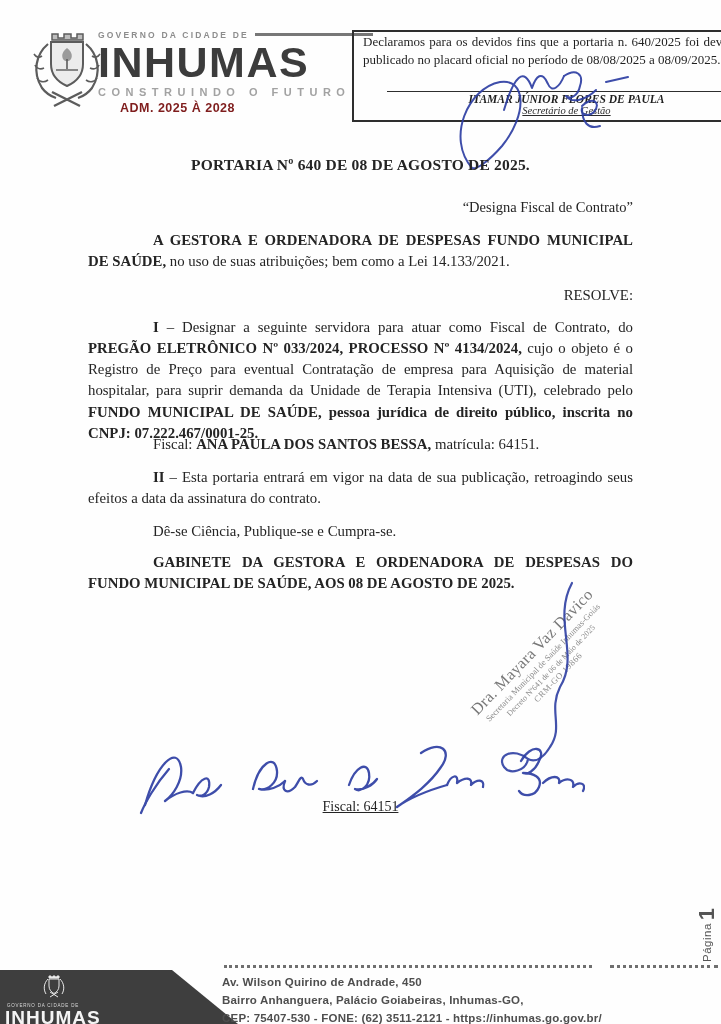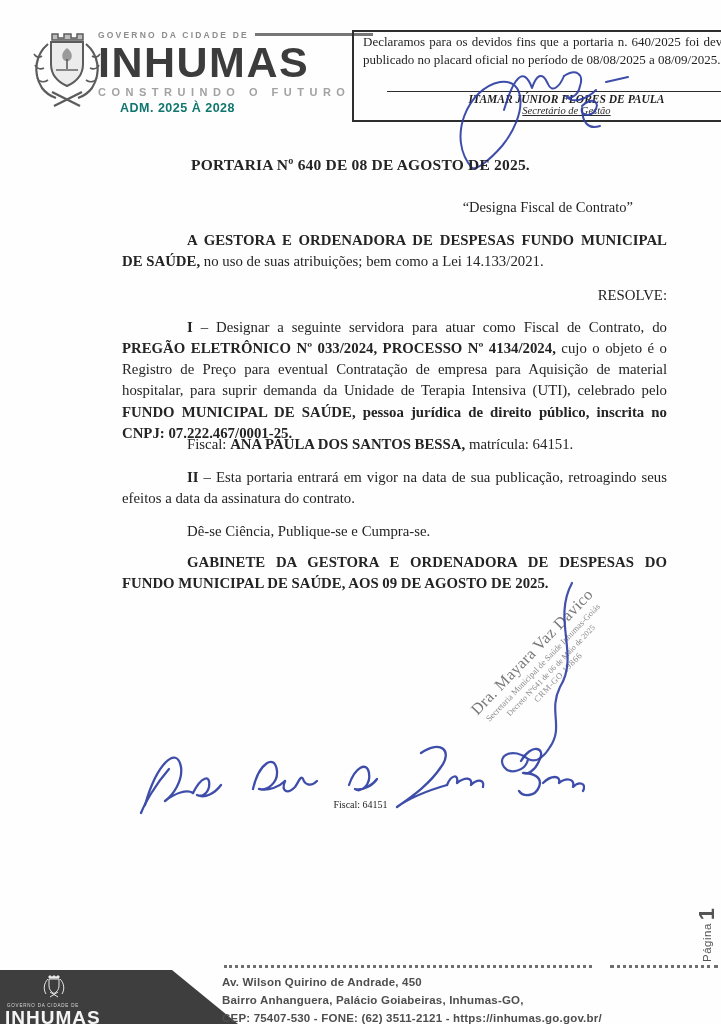--- a/index.html
+++ b/index.html
@@ -9,37 +9,37 @@
     font-family:"Liberation Serif", serif;color:#242424;
   }
   .abs{position:absolute;}
   .b{font-weight:bold;text-align:center;}
 
   
   .logo-small{font-family:"Liberation Sans",sans-serif;font-size:8.5px;letter-spacing:2.2px;color:#8d8d8d;font-weight:bold;white-space:nowrap;}
   .logo-rule{display:inline-block;width:118px;height:3px;background:#4a4a4a;vertical-align:middle;margin-left:6px;opacity:.75;}
   .logo-name{font-family:"Liberation Sans",sans-serif;font-size:43px;font-weight:800;color:#3c3c3c;letter-spacing:1.5px;line-height:40px;}
   .logo-tagline{font-family:"Liberation Sans",sans-serif;font-size:11px;letter-spacing:5.5px;color:#a2a2a2;font-weight:bold;margin-top:4px;}
-  .logo-adm{font-family:"Liberation Sans",sans-serif;font-size:12.5px;font-weight:bold;color:#0f766e;margin-top:3px;padding-left:22px;letter-spacing:.5px;}
+  .logo-adm{font-family:"Liberation Sans",sans-serif;font-size:12.5px;font-weight:bold;color:#7f1d1d;margin-top:3px;padding-left:22px;letter-spacing:.5px;}
 
   
   .pub-box{
     left:352px;top:30px;width:429px;border:2px solid #2e2e2e;
     padding:1px 9px 4px 9px;box-sizing:border-box;background:transparent;
   }
   .pub-text{font-size:13px;line-height:1.38;text-align:justify;color:#1f1f1f;}
   .pub-sigline{width:88%;margin:22px auto 1px auto;border-top:1.4px solid #2e2e2e;}
   .pub-name{font-size:11.5px;text-align:center;font-weight:bold;font-style:italic;color:#1f1f1f;}
   .pub-role{font-size:10.5px;text-align:center;font-style:italic;text-decoration:underline;color:#2a2a2a;}
 
   
   .doc-col{left:88px;width:545px;}
   .title{top:156px;text-align:center;font-weight:bold;font-size:15.5px;letter-spacing:.2px;}
   .subtitle{top:199px;text-align:right;font-size:14.5px;}
-  .para{font-size:14.8px;line-height:1.43;text-align:justify;text-indent:65px;margin-left:34px;}
+  .para{font-size:14.8px;line-height:1.43;text-align:justify;text-indent:65px;}
   .p-open{top:230px;}
   .p-resolve{top:285px;text-align:right;}
   .p-item1{top:317px;}
   .p-fiscal{top:434px;text-align:left;}
   .p-item2{top:467px;}
   .p-close{top:521px;text-align:left;}
   .p-gab{top:552px;font-weight:bold;}
 
   
   .stamp{
@@ -50,21 +50,21 @@
   .stamp-l2{font-size:8.6px;margin-top:2px;}
   .stamp-l3{font-size:8px;margin-top:1px;}
   .stamp-l4{font-size:8.6px;margin-top:1px;letter-spacing:.6px;}
 
   
   .mgr-block{left:95px;top:675px;width:545px;text-align:center;}
   .mgr-name{font-size:14.5px;font-weight:bold;letter-spacing:.3px;}
   .mgr-role{font-size:14px;line-height:1.3;}
   .fiscal-block{left:88px;top:797px;width:545px;text-align:center;}
   .fiscal-name{font-size:14.5px;font-weight:bold;}
-  .fiscal-role{font-size:10px;margin-top:2px;}
+  .fiscal-role{font-size:14px;margin-top:2px;text-decoration:underline;}
 
   
   .pagenum{
     left:694px;top:962px;transform:rotate(-90deg);transform-origin:0 0;
     white-space:nowrap;color:#555;font-family:"Liberation Sans",sans-serif;
   }
   .pagenum .word{font-size:11.5px;letter-spacing:.5px;vertical-align:baseline;}
   .pagenum .num{font-size:22px;font-weight:bold;margin-left:3px;vertical-align:-3px;}
 
   
@@ -146,21 +146,21 @@
   <div class="abs doc-col para p-resolve">RESOLVE:</div>
 
   <div class="abs doc-col para p-item1"><span class="b">I</span><span> – Designar a seguinte servidora para atuar como Fiscal de Contrato, do </span><span class="b">PREGÃO ELETRÔNICO Nº 033/2024, PROCESSO Nº 4134/2024,</span><span> cujo o objeto é o Registro de Preço para eventual Contratação de empresa para Aquisição de material hospitalar, para suprir demanda da Unidade de Terapia Intensiva (UTI), celebrado pelo </span><span class="b">FUNDO MUNICIPAL DE SAÚDE, pessoa jurídica de direito público, inscrita no CNPJ: 07.222.467/0001-25.</span></div>
 
   <div class="abs doc-col para p-fiscal"><span>Fiscal: </span><span class="b">ANA PAULA DOS SANTOS BESSA,</span><span> matrícula: 64151.</span></div>
 
   <div class="abs doc-col para p-item2"><span class="b">II</span><span> – Esta portaria entrará em vigor na data de sua publicação, retroagindo seus efeitos a data da assinatura do contrato.</span></div>
 
   <div class="abs doc-col para p-close">Dê-se Ciência, Publique-se e Cumpra-se.</div>
 
-  <div class="abs doc-col para p-gab">GABINETE DA GESTORA E ORDENADORA DE DESPESAS DO FUNDO MUNICIPAL DE SAÚDE, AOS 09 DE AGOSTO DE 2025.</div>
+  <div class="abs doc-col para p-gab">GABINETE DA GESTORA E ORDENADORA DE DESPESAS DO FUNDO MUNICIPAL DE SAÚDE, AOS 08 DE AGOSTO DE 2025.</div>
 
   <div class="abs stamp">
     <div class="stamp-l1">Dra. Mayara Vaz Davico</div>
     <div class="stamp-l2">Secretaria Municipal de Saúde Inhumas-Goiás</div>
     <div class="stamp-l3">Decreto Nº641 de 06 de Maio de 2025</div>
     <div class="stamp-l4">CRM-GO 19866</div>
   </div>
 
   <div class="abs" style="left:440px;top:575px;">
     <svg width="200" height="200" viewBox="0 0 200 200">

